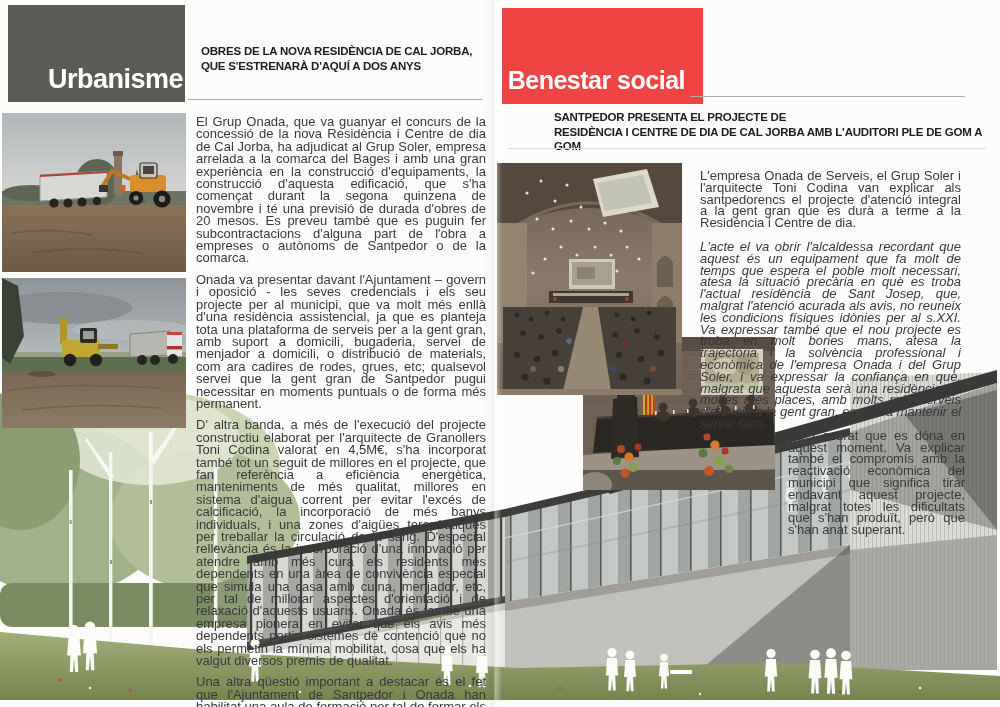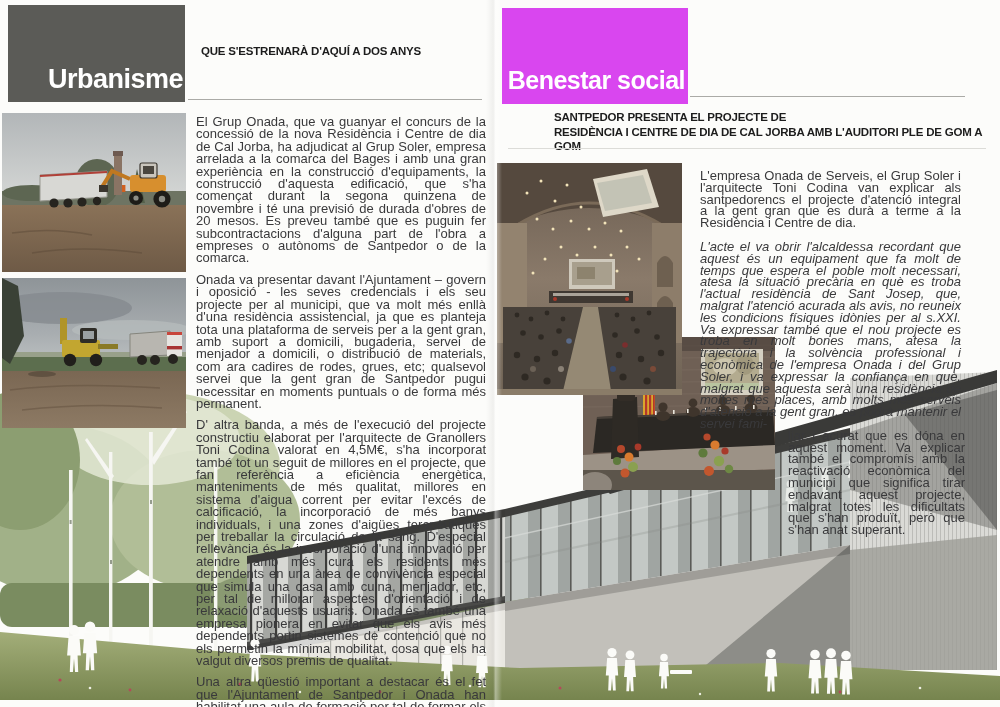--- a/index.html
+++ b/index.html
@@ -6,22 +6,22 @@
   #spread{
     position:relative;width:1000px;height:707px;margin:0 auto;
     background:#fcfcfa;overflow:hidden;
     font-family:"Liberation Sans", sans-serif;color:#3a3a3a;
   }
   
   .tag{position:absolute;display:flex;align-items:flex-end;justify-content:flex-end;
        color:#fff;font-weight:bold;letter-spacing:-0.5px;overflow:hidden;}
   #tag-left{left:8px;top:5px;width:175px;height:90px;background:#5b5b57;
             font-size:27px;padding:0 2px 7px 0;}
-  #tag-right{left:502px;top:8px;width:183px;height:87px;background:#d946ef;
-             font-size:25px;padding:0 3px 9px 0;}
+  #tag-right{left:502px;top:8px;width:183px;height:87px;background:#ef4444;
+             font-size:25px;padding:0 18px 9px 0;}
   
   .headline{position:absolute;font-weight:bold;color:#1c1c1c;font-size:11.5px;
             line-height:14.5px;letter-spacing:-0.2px;}
   #headline-left{left:201px;top:44px;width:300px;}
   #headline-right{left:530px;top:110px;width:450px;margin-left:24px;}
   .headline span{display:block;}
   
   .rule{position:absolute;height:1px;background:#aaaaa6;}
   #rule-left{left:188px;top:99px;width:294px;}
   #rule-right{left:690px;top:96px;width:275px;}
@@ -176,20 +176,21 @@
         <use href="#psn" transform="translate(846,319) scale(1.4)"></use>
       </g>
     </svg>
   </div>
 
   <div class="tag" id="tag-left">
     <span>Urbanisme</span>
   </div>
 
   <div class="headline" id="headline-left">
+    <span>OBRES DE LA NOVA RESIDÈNCIA DE CAL JORBA,</span>
     <span>QUE S'ESTRENARÀ D'AQUÍ A DOS ANYS</span>
   </div>
   <div class="rule" id="rule-left"></div>
 
   <div class="photo" id="photo1">
     <svg width="184" height="159" viewBox="0 0 184 159">
       <defs>
           <linearGradient id="sky1" x1="0" y1="0" x2="0" y2="1">
         <stop offset="0" stop-color="#b2b6b8"></stop>
             <stop offset="1" stop-color="#d7d9d7"></stop>

